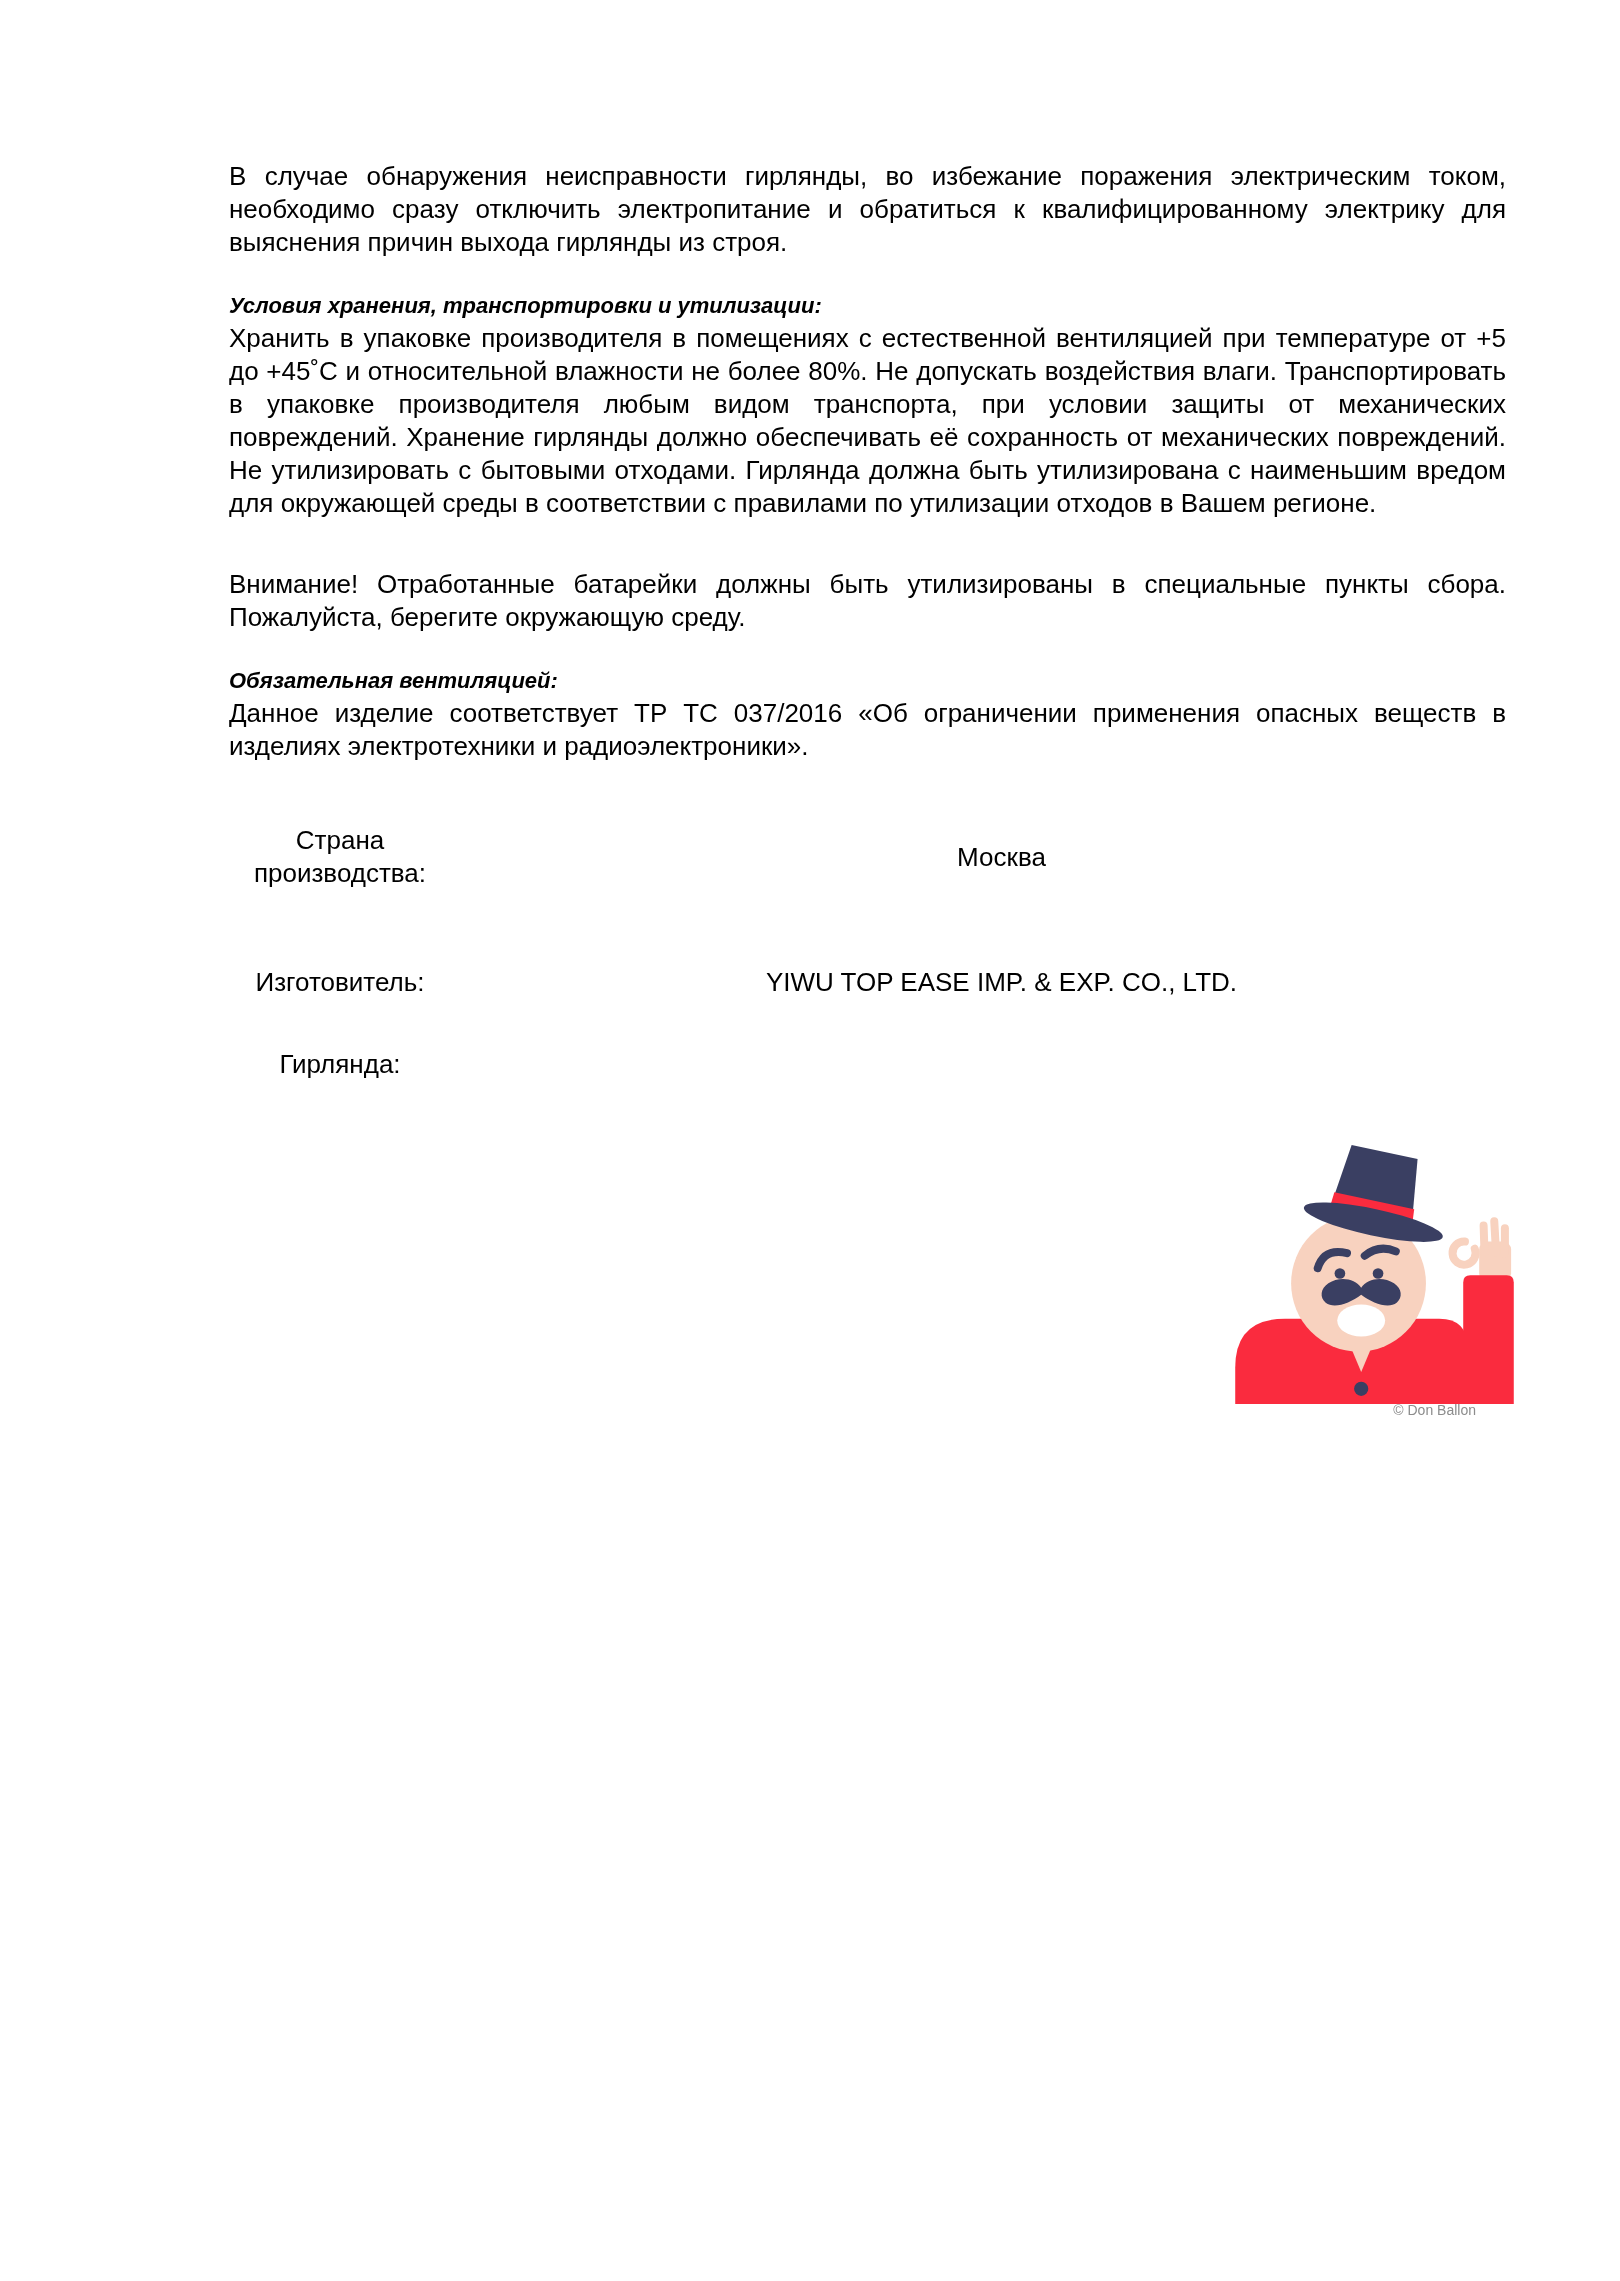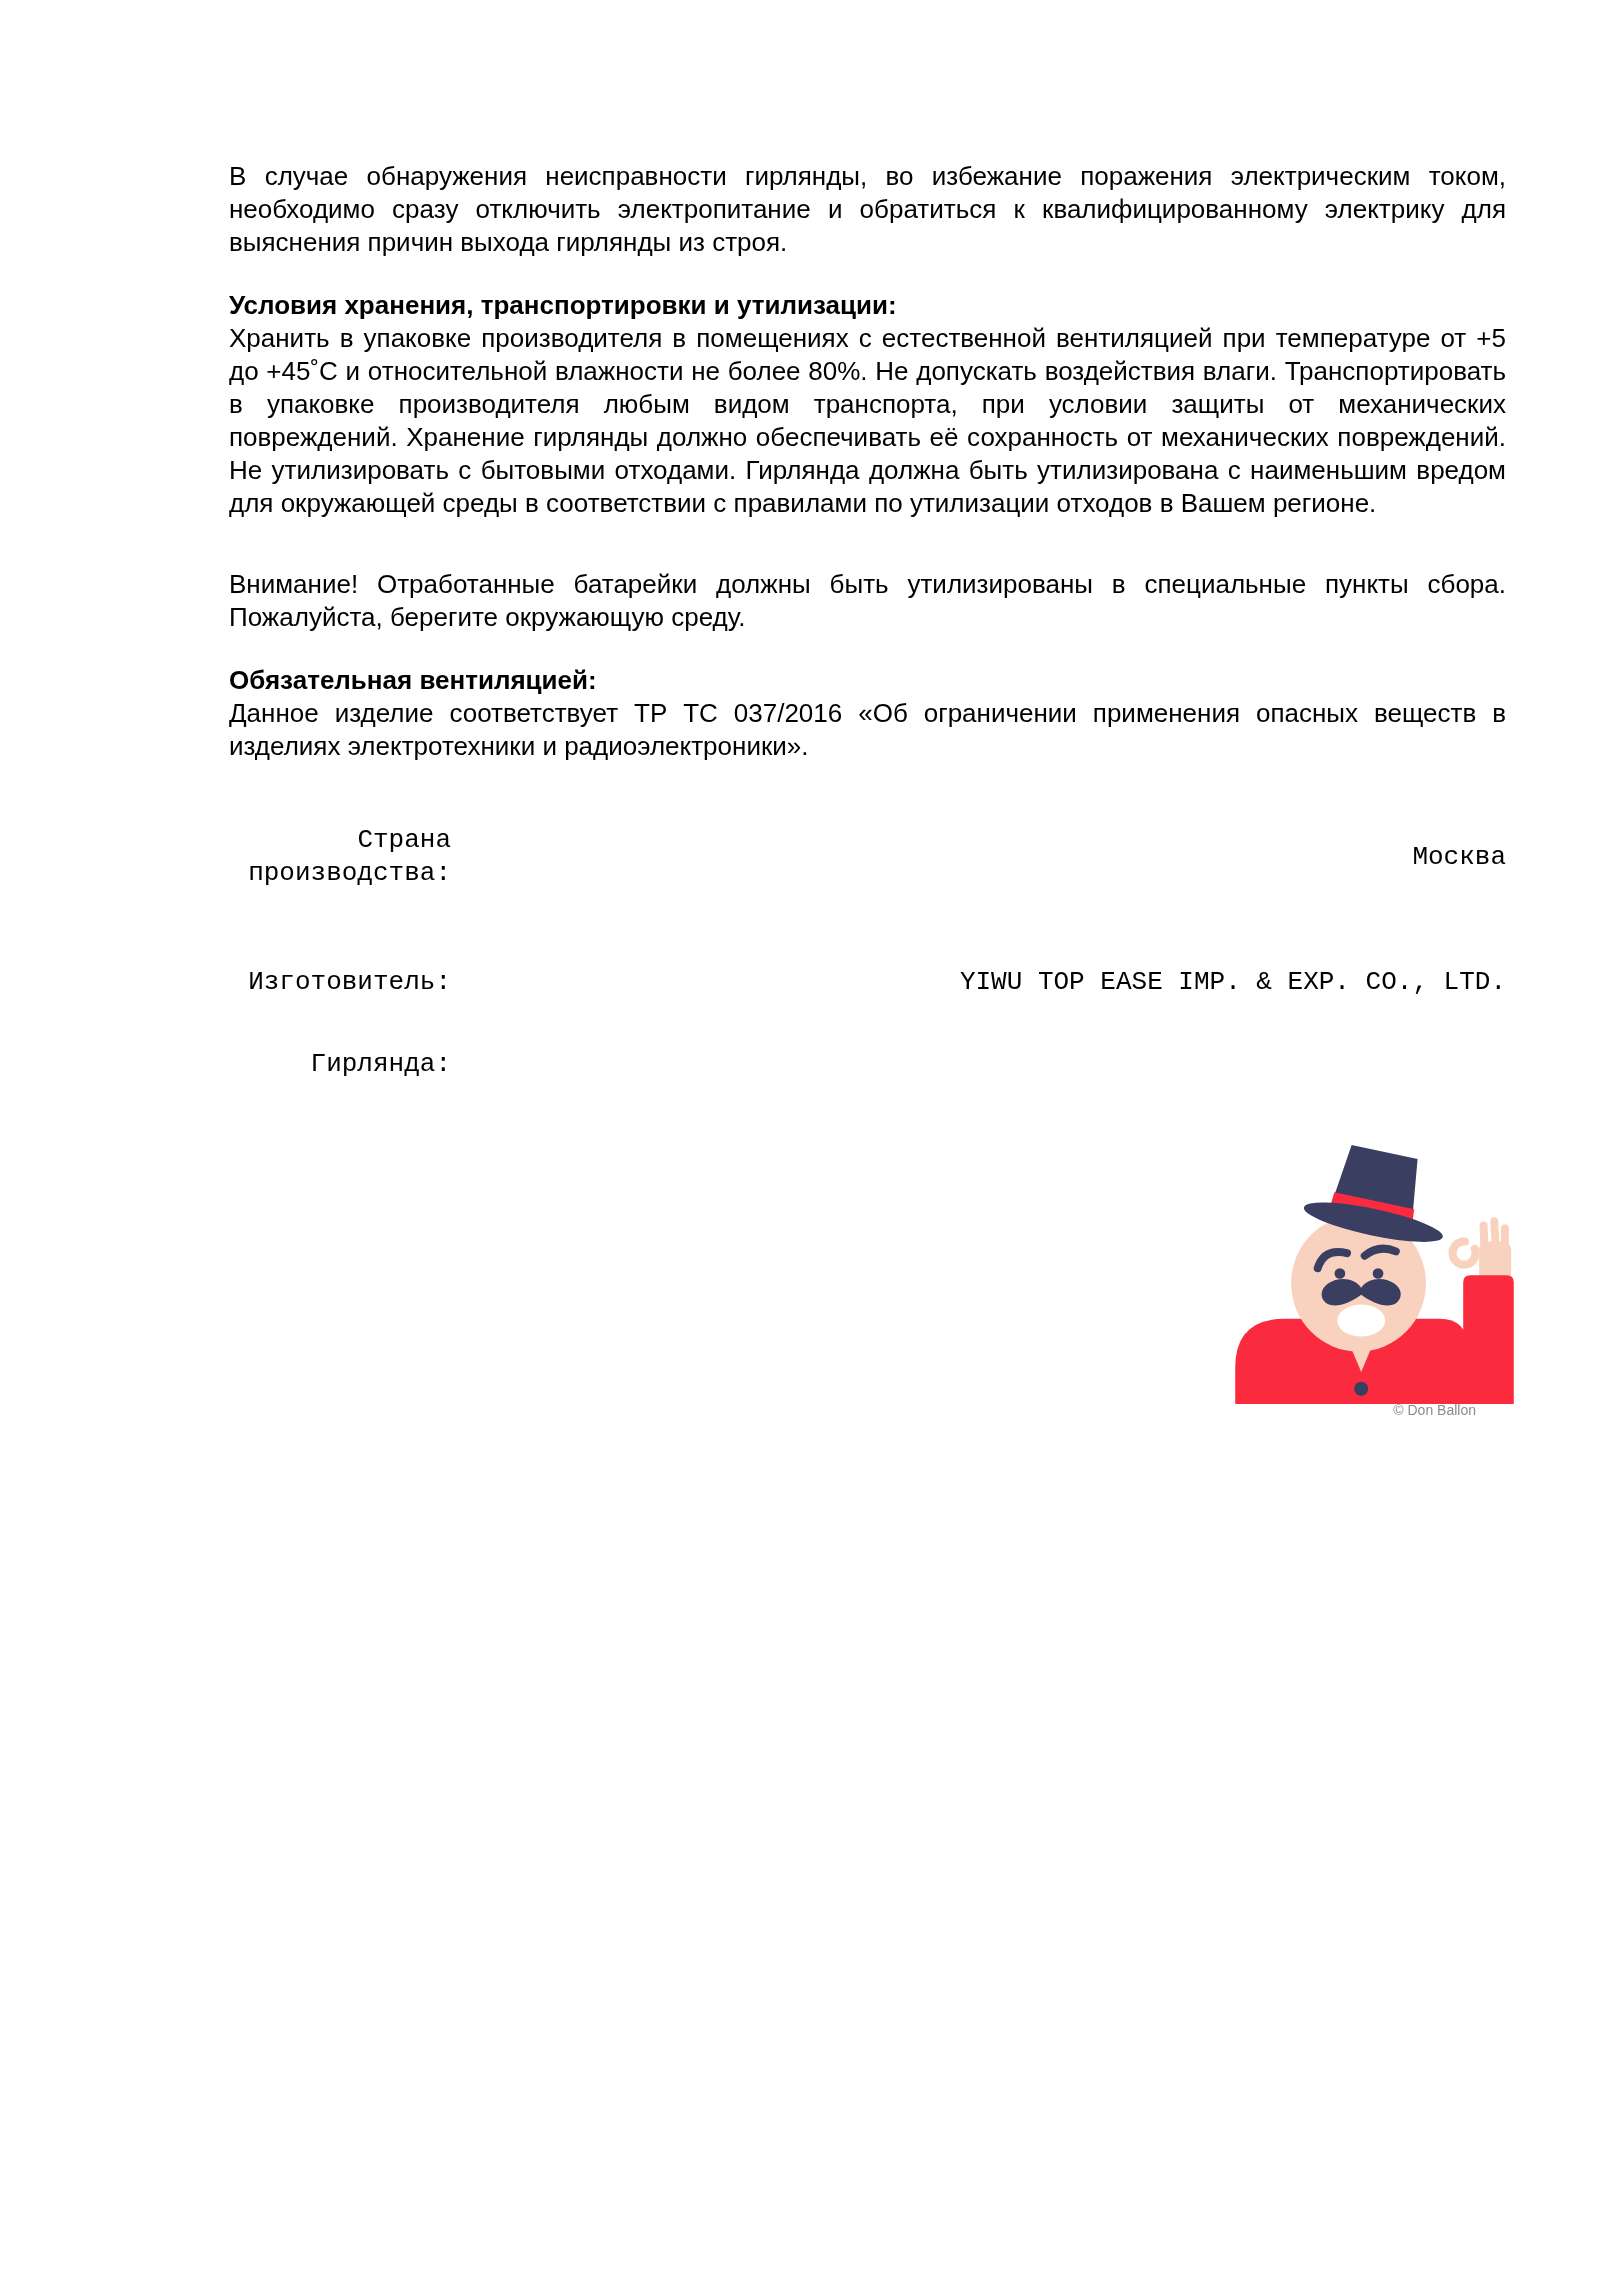--- a/index.html
+++ b/index.html
@@ -11,25 +11,25 @@
     color:#000;
     overflow:hidden;
     border-radius:23px;
   }
   .content{
     position:absolute;
     left:229px;top:160px;width:1277px;
     font-size:26px;line-height:33px;
   }
   .para{margin:0;text-align:justify;text-align-last:left;}
-  .heading{margin:30px 0 0 0;font-size:26px;line-height:33px;font-weight:bold;}
+  .heading{margin:30px 0 0 0;font-size:22px;line-height:33px;font-weight:bold;font-style:italic;}
   .p-warning{margin-top:48px;}
   .h-cert{margin-top:30px;}
   .details{margin-top:61px;}
-  .detail-row{display:flex;text-align:right;font-family:Liberation Mono, monospace;}
+  .detail-row{display:flex;text-align:center;}
   .detail-label{flex:0 0 268px;}
   .detail-label .inner{display:block;max-width:222px;}
   .detail-value{flex:1;}
   .row-country{align-items:center;}
   .row-manufacturer{margin-top:76px;}
   .row-importer{margin-top:31px;}
   .row-importer .detail-label{padding-top:17.7px;}
   .mascot{
     position:absolute;left:1228px;top:1144px;
     width:293px;height:275px;

